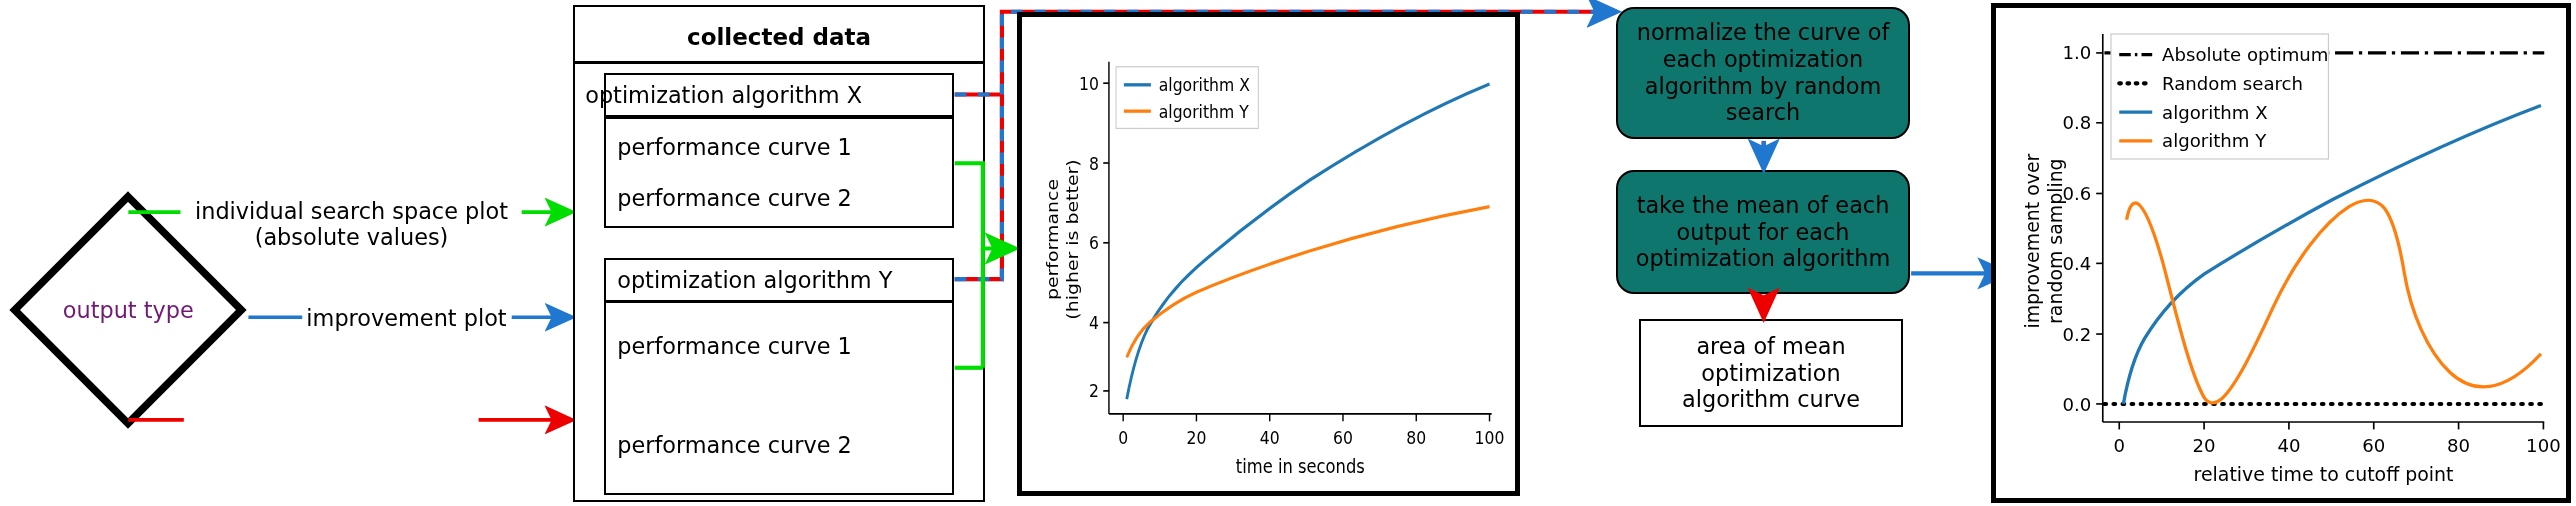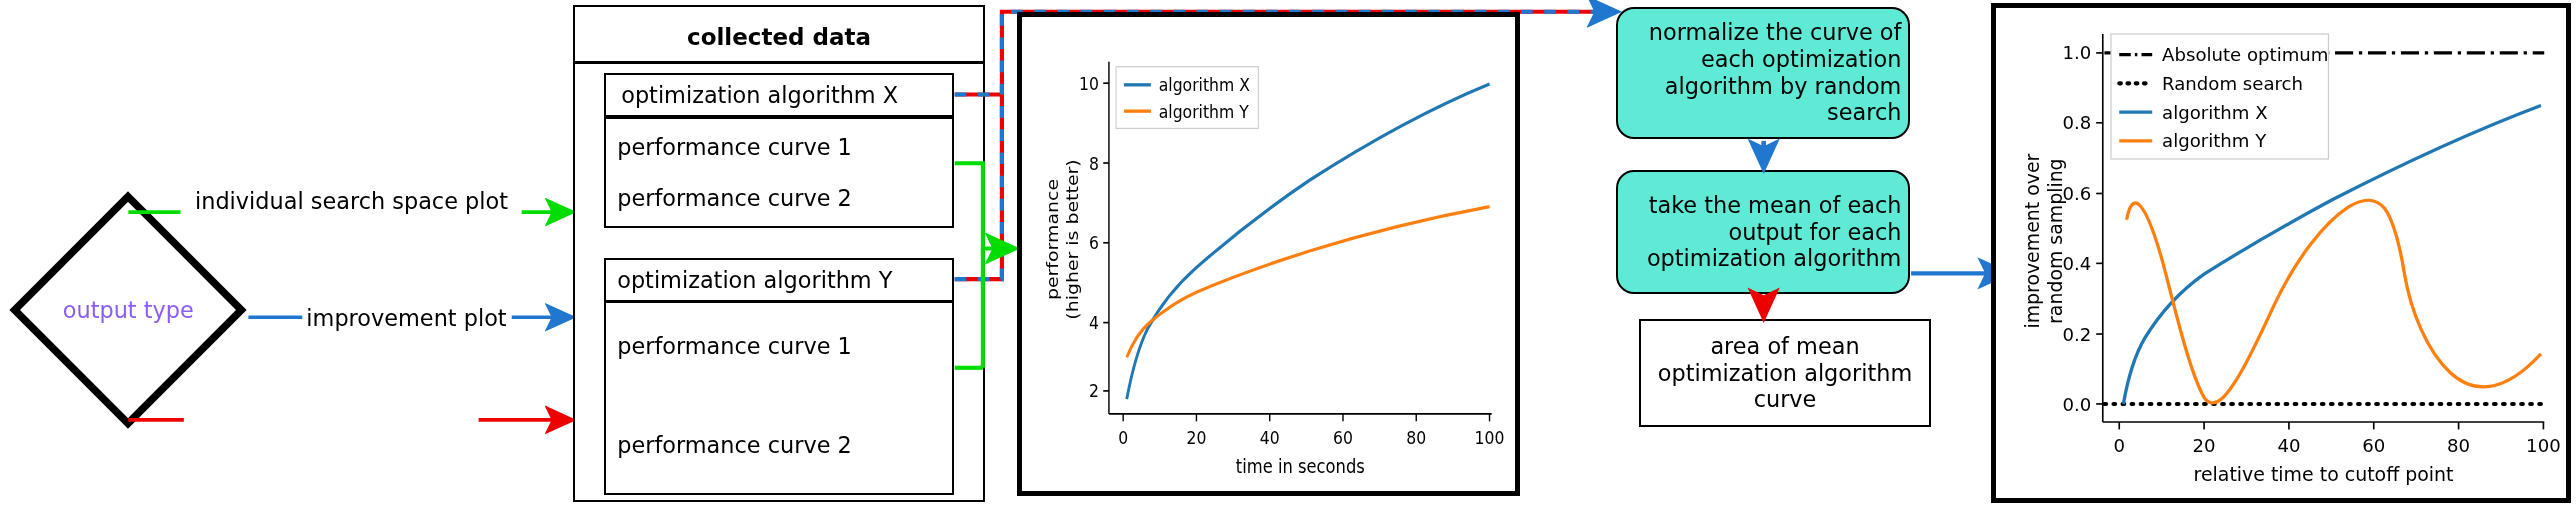--- a/index.html
+++ b/index.html
@@ -6,31 +6,31 @@
   body{width:2576px;height:507px;font-family:"DejaVu Sans",sans-serif;}
   #root{position:relative;width:2576px;height:507px;overflow:hidden;background:#fff;}
   .abs{position:absolute;}
   .ctext{display:flex;align-items:center;justify-content:center;text-align:center;}
 
   
   .diamond-wrap{left:8.3px;top:190px;width:240px;height:240px;}
   .diamond-wrap svg{display:block;}
   .diamond-label{left:8.3px;top:190px;width:240px;height:240px;
     display:flex;align-items:center;justify-content:center;
-    font-size:22.4px;color:#8b5cf6;}
+    font-size:22.4px;color:#701a75;}
 
   
   .edge-label{font-size:22.4px;color:#000;white-space:nowrap;line-height:1.15;text-align:center;}
 
   
   .box{border:2.5px solid #000;background:#fff;box-sizing:border-box;}
   .box-title{font-size:23px;font-weight:bold;}
 
-  .rbox{border:2.5px solid #000;border-radius:18px;background:#5eead4;box-sizing:border-box;
-        display:flex;align-items:center;justify-content:center;text-align:right;
+  .rbox{border:2.5px solid #000;border-radius:18px;background:#0f766e;box-sizing:border-box;
+        display:flex;align-items:center;justify-content:center;text-align:center;
         font-size:22.4px;line-height:1.2;padding:3.3px 6.6px;}
   .sbox{border:2.5px solid #000;background:#fff;box-sizing:border-box;
         display:flex;align-items:center;justify-content:center;text-align:center;
         font-size:22.4px;line-height:1.2;padding:3.3px 6.6px;}
 
   
   .plotpanel{border:3.3px solid #000;background:#0ea5e9;box-sizing:border-box;}
   .plotpanel-inner{border:2.5px solid #000;background:#fff;box-sizing:border-box;
                    width:100%;height:100%;padding:2.5px;}
   .plot-svg{display:block;width:100%;height:100%;}
@@ -74,36 +74,37 @@
     <line x1="155" y1="256" x2="218" y2="256" stroke="#00dd00" stroke-width="4.5"></line>
     <line x1="630" y1="256" x2="690" y2="256" stroke="#00dd00" stroke-width="4.5" marker-end="url(#ah-green)"></line>
 
     <line x1="300" y1="383" x2="365" y2="383" stroke="#1f77d0" stroke-width="4.5"></line>
     <line x1="618" y1="383" x2="690" y2="383" stroke="#1f77d0" stroke-width="4.5" marker-end="url(#ah-blue)"></line>
 
     <line x1="155" y1="507" x2="222" y2="507" stroke="#ee0000" stroke-width="4.5"></line>
     <line x1="578" y1="507" x2="690" y2="507" stroke="#ee0000" stroke-width="4.5" marker-end="url(#ah-red)"></line>
   </svg>
 
-  <div class="abs edge-label" style="left:181px;top:189px;width:341px;">
+  <div class="abs edge-label" style="left:181px;top:199px;width:341px;">
     <div>individual search space plot</div>
+    <div>(absolute values)</div>
   </div>
 
   <div class="abs edge-label" style="left:302px;top:306px;width:209px;">
     <div>improvement plot</div>
   </div>
 
 
   <div class="abs box" style="left:573px;top:5px;width:412px;height:497px;"></div>
 
   <div class="abs" style="left:573px;top:61px;width:412px;height:2.5px;background:#000;"></div>
   <div class="abs ctext box-title" style="left:573px;top:5px;width:412px;height:64px;">collected data</div>
 
   <div class="abs box" style="left:604px;top:73px;width:350px;height:44px;"></div>
-  <div class="abs" style="left:608px;top:73px;width:350px;height:44px;display:flex;align-items:center;padding-left:13.2px;box-sizing:border-box;font-size:22.4px;">optimization algorithm X</div>
+  <div class="abs" style="left:572px;top:73px;width:350px;height:44px;display:flex;align-items:center;padding-left:13.2px;box-sizing:border-box;font-size:22.4px;">optimization algorithm X</div>
 
   <div class="abs box" style="left:604px;top:117px;width:350px;height:111px;"></div>
   <div class="abs" style="left:604px;top:121px;width:350px;height:51px;display:flex;align-items:center;padding-left:13.2px;box-sizing:border-box;font-size:22.4px;">performance curve 1</div>
   <div class="abs" style="left:604px;top:172px;width:350px;height:51px;display:flex;align-items:center;padding-left:13.2px;box-sizing:border-box;font-size:22.4px;">performance curve 2</div>
 
   <div class="abs box" style="left:604px;top:258px;width:350px;height:44px;"></div>
   <div class="abs" style="left:604px;top:258px;width:399px;height:44px;display:flex;align-items:center;padding-left:13.2px;box-sizing:border-box;font-size:22.4px;">optimization algorithm Y</div>
 
   <div class="abs box" style="left:604px;top:301px;width:350px;height:194px;"></div>
   <div class="abs" style="left:604px;top:320px;width:350px;height:51px;display:flex;align-items:center;padding-left:13.2px;box-sizing:border-box;font-size:22.4px;">performance curve 1</div>
@@ -182,21 +183,21 @@
         <text x="46" y="268" text-anchor="middle" font-size="23" fill="#000" font-family="DejaVu Sans, sans-serif" transform="rotate(-90 46 268)">performance</text>
         <text x="74" y="268" text-anchor="middle" font-size="23" fill="#000" font-family="DejaVu Sans, sans-serif" transform="rotate(-90 74 268)">(higher is better)</text>
       </svg>
     </div>
   </div>
 
   <div class="abs rbox" style="left:1616px;top:6.6px;width:294px;height:132px;">normalize the curve of each optimization algorithm by random search</div>
 
   <div class="abs rbox" style="left:1616px;top:170px;width:294px;height:124px;">take the mean of each output for each optimization algorithm</div>
 
-  <div class="abs sbox" style="left:1639px;top:319px;width:292px;height:108px;text-align:center;">area of mean optimization algorithm curve</div>
+  <div class="abs sbox" style="left:1639px;top:319px;width:264px;height:108px;text-align:center;">area of mean optimization algorithm curve</div>
 
   <svg class="abs ovl" style="left:0;top:0;width:2576px;height:507px;" viewBox="0 0 3111 612" width="2576" height="507">
 
     <line x1="2130" y1="170" x2="2130" y2="203" stroke="#ee0000" stroke-width="5"></line>
     <line x1="2130" y1="170" x2="2130" y2="203" stroke="#1f77d0" stroke-width="5" stroke-dasharray="12 12" marker-end="url(#ah-blue2)"></line>
 
     <line x1="2130" y1="357" x2="2130" y2="383" stroke="#ee0000" stroke-width="5" marker-end="url(#ah-red2)"></line>
 
     <line x1="2308" y1="330" x2="2424" y2="330" stroke="#1f77d0" stroke-width="5" marker-end="url(#ah-blue2)"></line>
   </svg>

